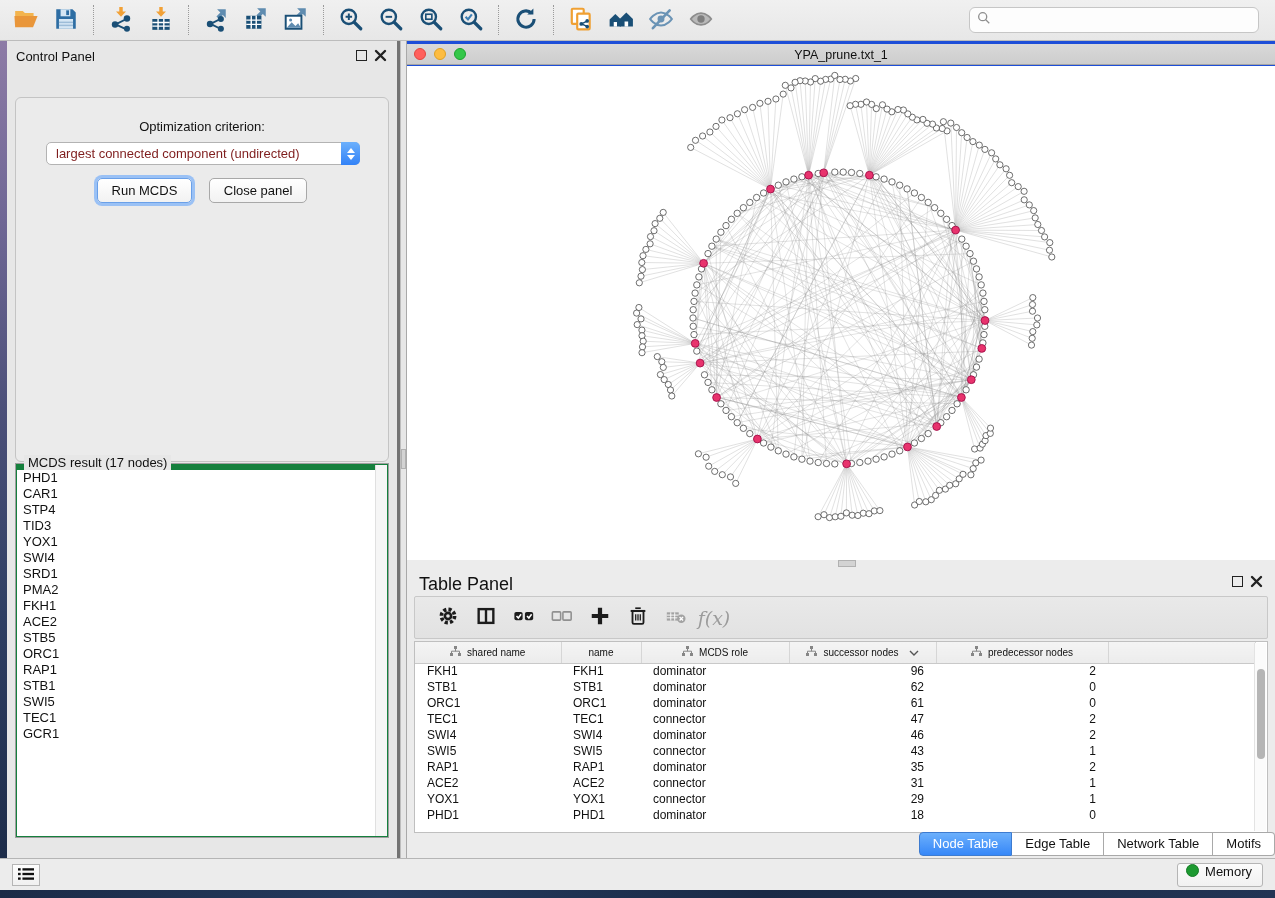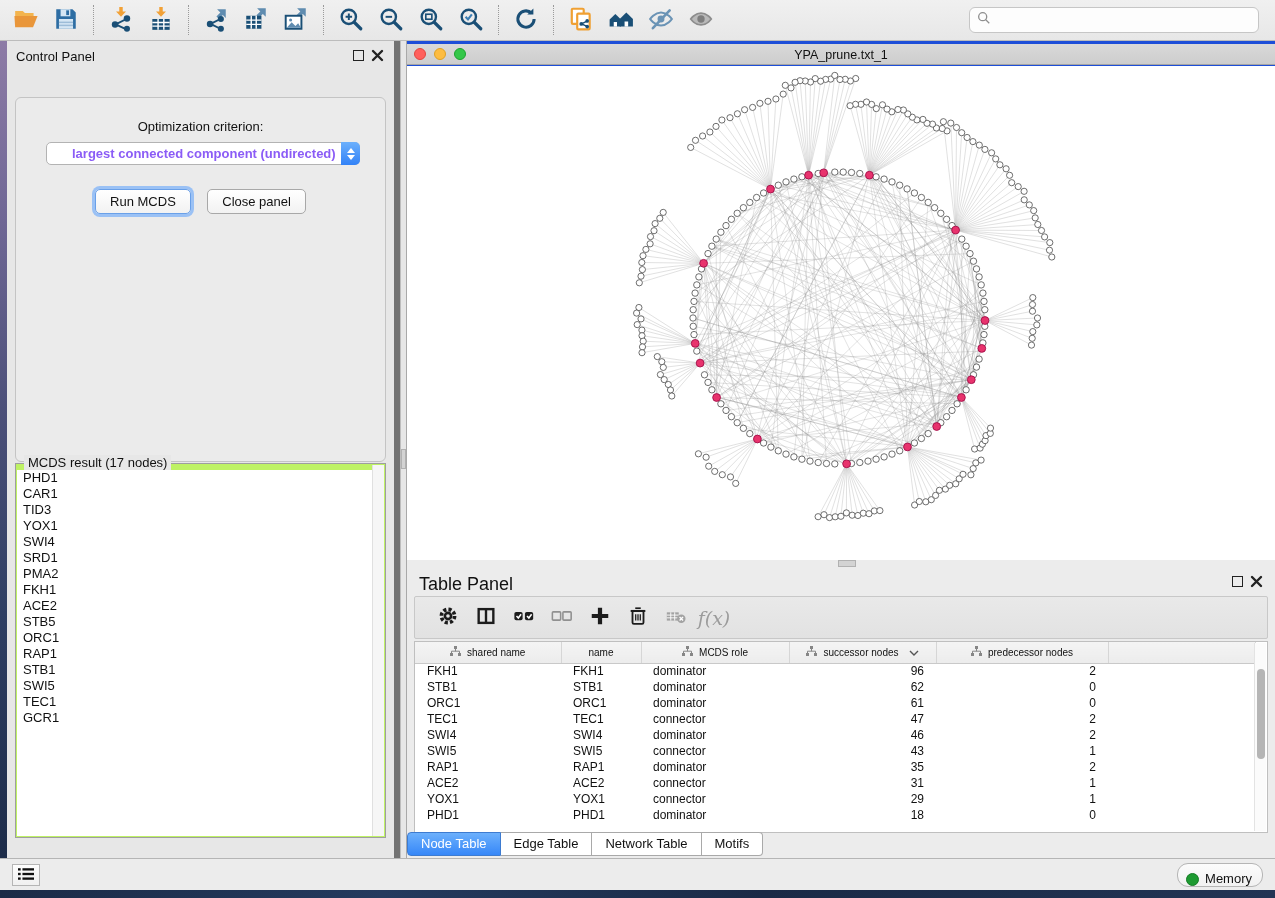--- a/index.html
+++ b/index.html
@@ -22,53 +22,53 @@
   .tb-btn svg { width:26px; height:26px; }
   .tb-sep { width:0; height:30px; border-left:1px dotted #9a9a9a; margin:0 7px; }
   .tb-search { margin-left:auto; margin-right:10px; width:290px; height:26px; background:#fdfdfd;
     border:1px solid #c6c6c6; border-radius:6px; display:flex; align-items:center; padding:0 7px; }
   .tb-search svg { width:14px; height:14px; flex:0 0 auto; }
   .tb-search input { border:none; outline:none; background:transparent; flex:1; height:20px;
     font:13px "Liberation Sans",sans-serif; margin-left:5px; }
 
   
   .cpanel { position:absolute; left:7px; top:41px; width:393px; height:817px;
-    background:#e7e7e7; border-right:6px solid #737373; }
+    background:#e7e7e7; border-right:3px solid #737373; }
   .panel-hdr { position:absolute; left:0; top:0; right:0; height:28px; }
   .panel-hdr .ph-title { position:absolute; left:9px; top:8px; font-size:13px; color:#111; }
   .ph-float { position:absolute; top:9px; width:11px; height:11px; border:1.5px solid #222; background:transparent; }
   .ph-close { position:absolute; top:7px; width:13px; height:13px; }
   .ph-close svg { width:13px; height:13px; }
   .cpanel .ph-float { right:30px; } .cpanel .ph-close { right:10px; }
 
   .cp-tabs { position:absolute; top:33px; left:0; right:0; text-align:center; font-size:0; }
   .seg-tab { display:inline-block; font-size:13px; color:#111; background:#fff;
     border:1px solid #a9a9a9; border-left:none; padding:3px 13px 4px; cursor:default; }
   .seg-tab:first-child { border-left:1px solid #a9a9a9; border-radius:4px 0 0 4px; }
   .seg-tab:last-child { border-radius:0 4px 4px 0; }
   .seg-tab.sel { background:linear-gradient(#6cb0fc,#3687f8); color:#fff; border-color:#3d7bd0; }
 
   .cp-box { position:absolute; left:8px; right:8px; top:56px; height:365px;
     background:#ebebeb; border:1px solid #c4c4c4; border-radius:6px; }
   .opt-label { position:absolute; top:21px; left:0; right:0; text-align:center; font-size:13px; color:#111; }
   .dropdown { position:absolute; top:44px; left:30px; width:314px; height:23px; background:#fff;
     border:1px solid #b3b3b3; border-radius:5px; display:flex; align-items:center; }
-  .dropdown .dd-text { flex:1; font-size:13px; color:#8b5cf6; padding-left:25px; white-space:nowrap; overflow:hidden;font-weight:bold; }
+  .dropdown .dd-text { flex:1; font-size:13px; color:#7f1d1d; padding-left:9px; white-space:nowrap; overflow:hidden; }
   .dd-stepper { width:19px; height:23px; margin-right:-1px; border-radius:0 5px 5px 0;
     background:linear-gradient(#6cb0fc,#3282f7); display:flex; flex-direction:column;
     align-items:center; justify-content:center; gap:2px; }
   .dd-stepper .up { width:0; height:0; border-left:4px solid transparent; border-right:4px solid transparent; border-bottom:5px solid #fff; }
   .dd-stepper .dn { width:0; height:0; border-left:4px solid transparent; border-right:4px solid transparent; border-top:5px solid #fff; }
   .btn-row { position:absolute; top:80px; left:0; right:0; text-align:center; }
   .mac-btn { font:13px "Liberation Sans",sans-serif; color:#111; background:linear-gradient(#ffffff,#f2f2f2);
-    border:1px solid #a8a8a8; border-radius:5px; padding:4px 14px; margin:11px 6px; cursor:default; }
+    border:1px solid #a8a8a8; border-radius:5px; padding:4px 14px; margin:0 6px; cursor:default; }
   .mac-btn.focused { box-shadow:0 0 0 3px rgba(110,170,250,.65); border-color:#6aa0e8; }
 
   .result-group { position:absolute; left:8px; right:8px; top:422px; bottom:20px;
-    border:1px solid #9e9e9e; background:#bef264;padding-left:11px; }
+    border:1px solid #9e9e9e; background:#15803d;padding-left:11px; }
   .result-legend { position:absolute; top:-9px; left:8px; background:#e7e7e7; padding:0 4px;
     font-size:13px; color:#111; }
   .mcds-list { position:absolute; left:1px; top:6px; bottom:1px; right:13px; overflow:hidden; background:#fff; padding-left:6px; }
   .mcds-item { font-size:13px; color:#111; line-height:16px; }
   .list-scroll { position:absolute; right:1px; top:1px; bottom:1px; width:12px; background:#f6f6f6; border-left:1px solid #e0e0e0; }
 
   
   .vsplit { position:absolute; left:400px; top:41px; width:7px; height:817px; background:#e7e7e7;
     border-left:1px solid #bdbdbd; border-right:1px solid #a9a9a9; }
   .vsplit .grab { position:absolute; left:0; right:0; top:408px; height:20px; background:#d3d3d3;
@@ -108,32 +108,32 @@
     border-bottom:1px solid #c9c9c9; font-size:10px; font-weight:normal; color:#111;
     text-align:center; white-space:nowrap; overflow:hidden; }
   .node-table th .hicon { display:inline-block; vertical-align:-1px; margin-right:6px; }
   .node-table th .sort { display:inline-block; margin-left:10px; }
   .node-table td { height:16px; font-size:12px; color:#111; white-space:nowrap; overflow:hidden; }
   .col-l { text-align:left; padding-left:12px; }
   .col-r { text-align:right; padding-right:12px; }
   .tbl-vscroll { position:absolute; right:1px; top:1px; bottom:1px; width:12px; background:#fbfbfb; border-left:1px solid #e3e3e3; }
   .tbl-vscroll .thumb { position:absolute; left:2px; width:8px; top:26px; height:90px; background:#b5b5b5; border-radius:5px; }
 
-  .tbl-tabs { position:absolute; left:0; right:0; bottom:2px; text-align:left; font-size:0; }
+  .tbl-tabs { position:absolute; left:0; right:0; bottom:2px; text-align:right; font-size:0; }
 
   
   .statusbar { position:absolute; left:0; top:858px; width:1275px; height:32px; background:#ececec;
     border-top:1px solid #b5b5b5; }
   .sb-listbtn { position:absolute; left:12px; top:5px; width:28px; height:22px;
     background:linear-gradient(#fdfdfd,#f0f0f0); border:1px solid #b5b5b5; display:flex;
     align-items:center; justify-content:center; }
   .sb-listbtn svg { width:16px; height:14px; }
   .memory-btn { position:absolute; right:12px; top:4px; height:24px; padding:0 10px 0 8px;
-    background:linear-gradient(#fcfcfc,#f1f1f1); border:1px solid #b5b5b5; border-radius:11px;
-    display:flex; align-items:flex-end; gap:6px; font:13px "Liberation Sans",sans-serif; color:#111; }
+    background:linear-gradient(#fcfcfc,#f1f1f1); border:1px solid #b5b5b5; border-radius:3px;
+    display:flex; align-items:flex-start; gap:6px; font:13px "Liberation Sans",sans-serif; color:#111; }
   .memory-dot { width:13px; height:13px; border-radius:50%; background:#1d9a31; border:1px solid #157c25; }
 </style>
 </head>
 <body>
 
 <div id="app">
 
   <div class="toolbar">
     <button class="tb-btn">
         <span><svg viewBox="0 0 24 24" width="26" height="26">
@@ -304,20 +304,21 @@
         <button class="mac-btn focused">Run MCDS</button>
         <button class="mac-btn">Close panel</button>
       </div>
     </div>
 
     <div class="result-group">
       <span class="result-legend">MCDS result (17 nodes)</span>
       <div class="mcds-list" id="mcds-list">
           <div class="mcds-item">PHD1</div>
           <div class="mcds-item">CAR1</div>
+          <div class="mcds-item">STP4</div>
           <div class="mcds-item">TID3</div>
           <div class="mcds-item">YOX1</div>
           <div class="mcds-item">SWI4</div>
           <div class="mcds-item">SRD1</div>
           <div class="mcds-item">PMA2</div>
           <div class="mcds-item">FKH1</div>
           <div class="mcds-item">ACE2</div>
           <div class="mcds-item">STB5</div>
           <div class="mcds-item">ORC1</div>
           <div class="mcds-item">RAP1</div>

